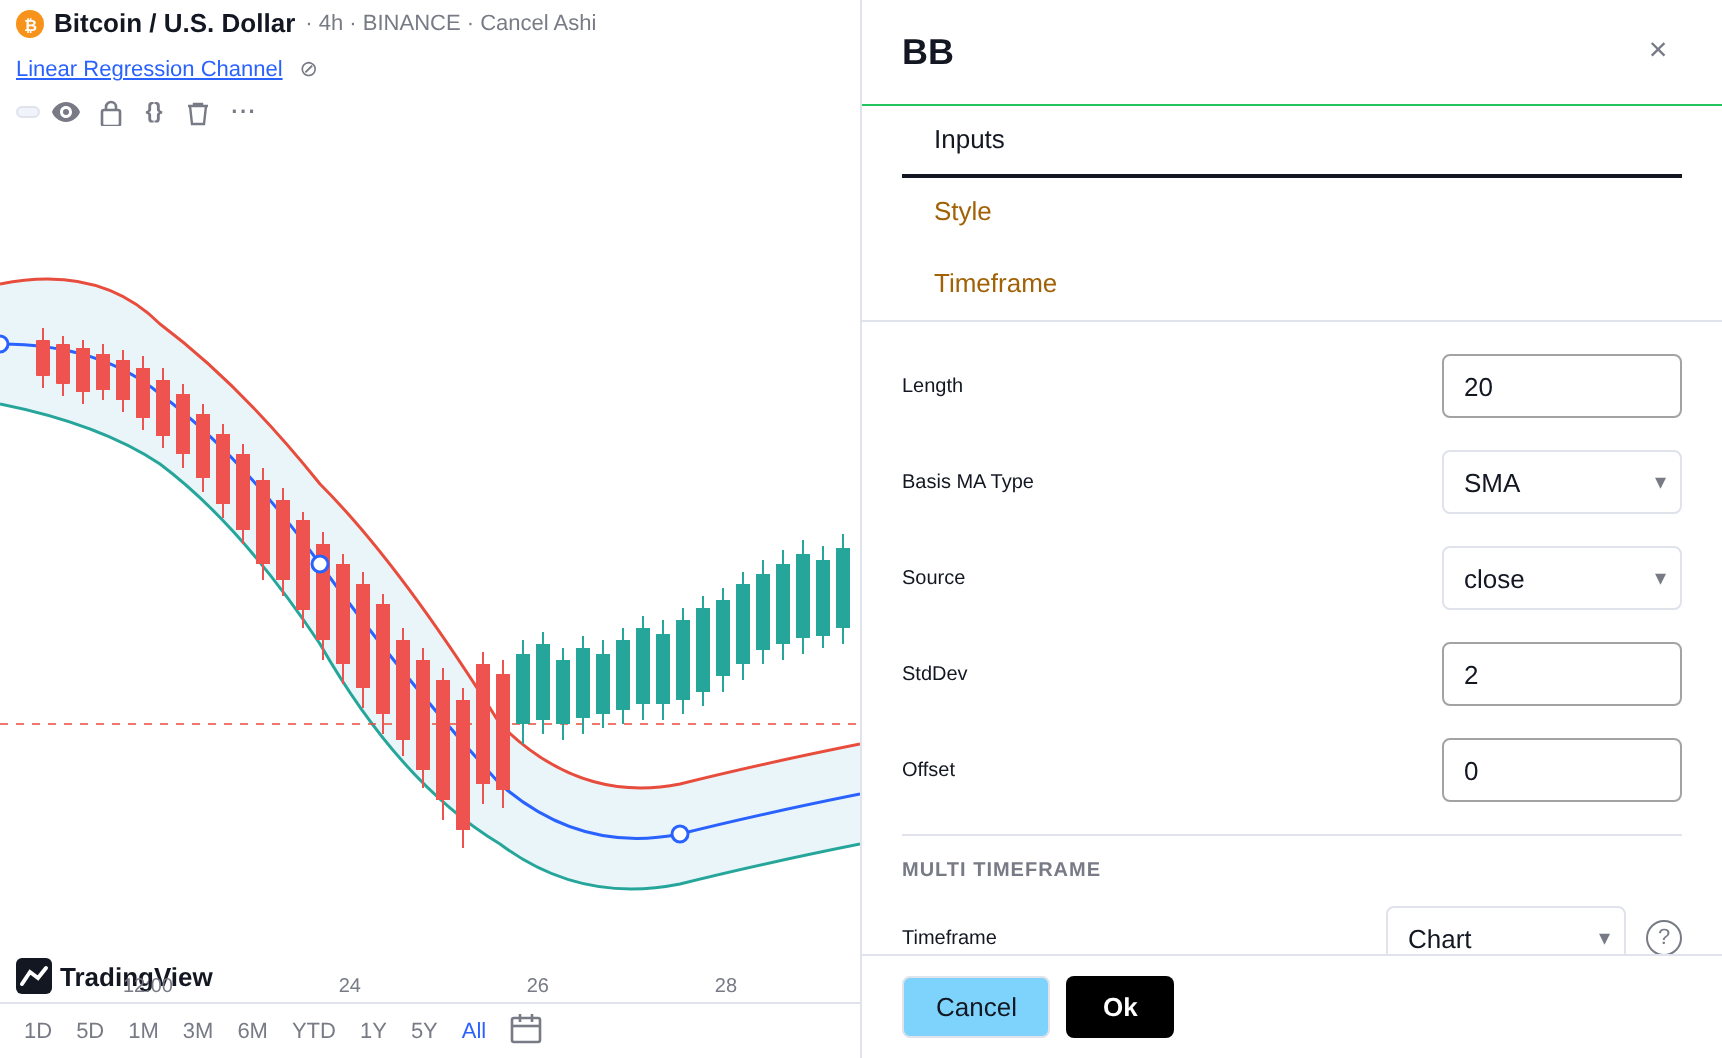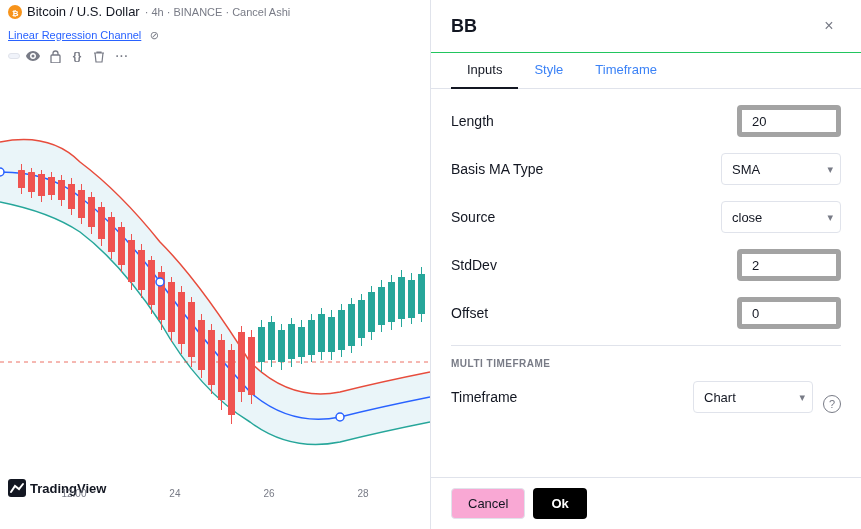--- a/index.html
+++ b/index.html
@@ -19,21 +19,21 @@
       padding: 4px 8px;
       font-size: 12px;
       color: #333;
       display: flex;
       align-items: center;
       gap: 6px;
       border-bottom: none;
     }
 
     .chart-symbol {
-      font-weight: 400;
+      font-weight: 700;
       font-size: 13px;
       color: #131722;
       display: flex;
       align-items: center;
       gap: 4px;
     }
 
     .chart-subtitle {
       font-size: 11px;
       color: #787b86;
@@ -189,26 +189,27 @@
       border-radius: 3px;
       margin-bottom: 14px;
     }
 
     .panel-tabs {
       display: flex;
       gap: 0;
       padding: 0 20px;
       border-bottom: 1px solid #e0e3eb;
       margin-top: -1px;
+      flex-direction: column;
     }
 
     .panel-tab {
       padding: 10px 16px;
       font-size: 13px;
-      color: #3b82f6;
+      color: #a16207;
       cursor: pointer;
       border-bottom: 2px solid transparent;
       margin-bottom: -1px;
     }
     .panel-tab.active {
       color: #131722;
       border-bottom: 2px solid #131722;
       font-weight: 500;
     }
 
@@ -219,29 +220,29 @@
     }
 
     .field-row {
       display: flex;
       align-items: center;
       justify-content: space-between;
       margin-bottom: 16px;
     }
 
     .field-label {
-      font-size: 14px;
+      font-size: 10px;
       color: #131722;
       min-width: 100px;
     }
 
     .field-input {
-      width: 104px;
+      width: 120px;
       height: 32px;
-      border: 5px solid #a3a3a3;
+      border: 1px solid #a3a3a3;
       border-radius: 4px;
       padding: 0 10px;
       font-size: 13px;
       color: #131722;
       outline: none;
       background: #fff;
     }
 
     .select-wrapper {
       position: relative;
@@ -278,21 +279,21 @@
       font-weight: 600;
       color: #787b86;
       letter-spacing: 0.5px;
       text-transform: uppercase;
       margin-bottom: 12px;
       margin-top: 4px;
     }
 
     .timeframe-row {
       display: flex;
-      align-items: flex-end;
+      align-items: center;
       gap: 10px;
     }
 
     .help-icon {
       width: 18px;
       height: 18px;
       border-radius: 50%;
       border: 1.5px solid #787b86;
       display: flex;
       align-items: center;
@@ -327,21 +328,21 @@
       display: flex;
       gap: 8px;
     }
 
     .btn-cancel {
       padding: 7px 16px;
       border: 1px solid #e0e3eb;
       border-radius: 4px;
       font-size: 13px;
       color: #131722;
-      background: #f9a8d4;
+      background: #7dd3fc;
       cursor: pointer;
       font-weight: 500;
     }
 
     .btn-ok {
       padding: 7px 18px;
       border: none;
       border-radius: 4px;
       font-size: 13px;
       color: #fff;
@@ -520,20 +521,39 @@
     <span style="font-size:13px;font-weight:700;color:#131722;">TradingView</span>
   </div>
 
   <div class="time-labels">
     <span>12:00</span>
     <span>24</span>
     <span>26</span>
     <span>28</span>
   </div>
 
+  <div class="timeframe-bar">
+    <span class="tf-btn">1D</span>
+    <span class="tf-btn">5D</span>
+    <span class="tf-btn">1M</span>
+    <span class="tf-btn">3M</span>
+    <span class="tf-btn">6M</span>
+    <span class="tf-btn">YTD</span>
+    <span class="tf-btn">1Y</span>
+    <span class="tf-btn">5Y</span>
+    <span class="tf-btn active">All</span>
+    <span class="calendar-icon">
+      <svg width="16" height="16" viewBox="0 0 16 16">
+          <rect x="1" y="3" width="14" height="12" rx="1" fill="none" stroke="#787b86" stroke-width="1.3"></rect>
+          <line x1="1" y1="7" x2="15" y2="7" stroke="#787b86" stroke-width="1.3"></line>
+          <line x1="5" y1="1" x2="5" y2="5" stroke="#787b86" stroke-width="1.3"></line>
+          <line x1="11" y1="1" x2="11" y2="5" stroke="#787b86" stroke-width="1.3"></line>
+        </svg>
+    </span>
+  </div>
 </div>
 
 <div class="panel-divider"></div>
 
 <div class="settings-panel">
 
   <div class="panel-header">
     <span class="panel-title">BB</span>
     <span class="close-btn">×</span>
   </div>

